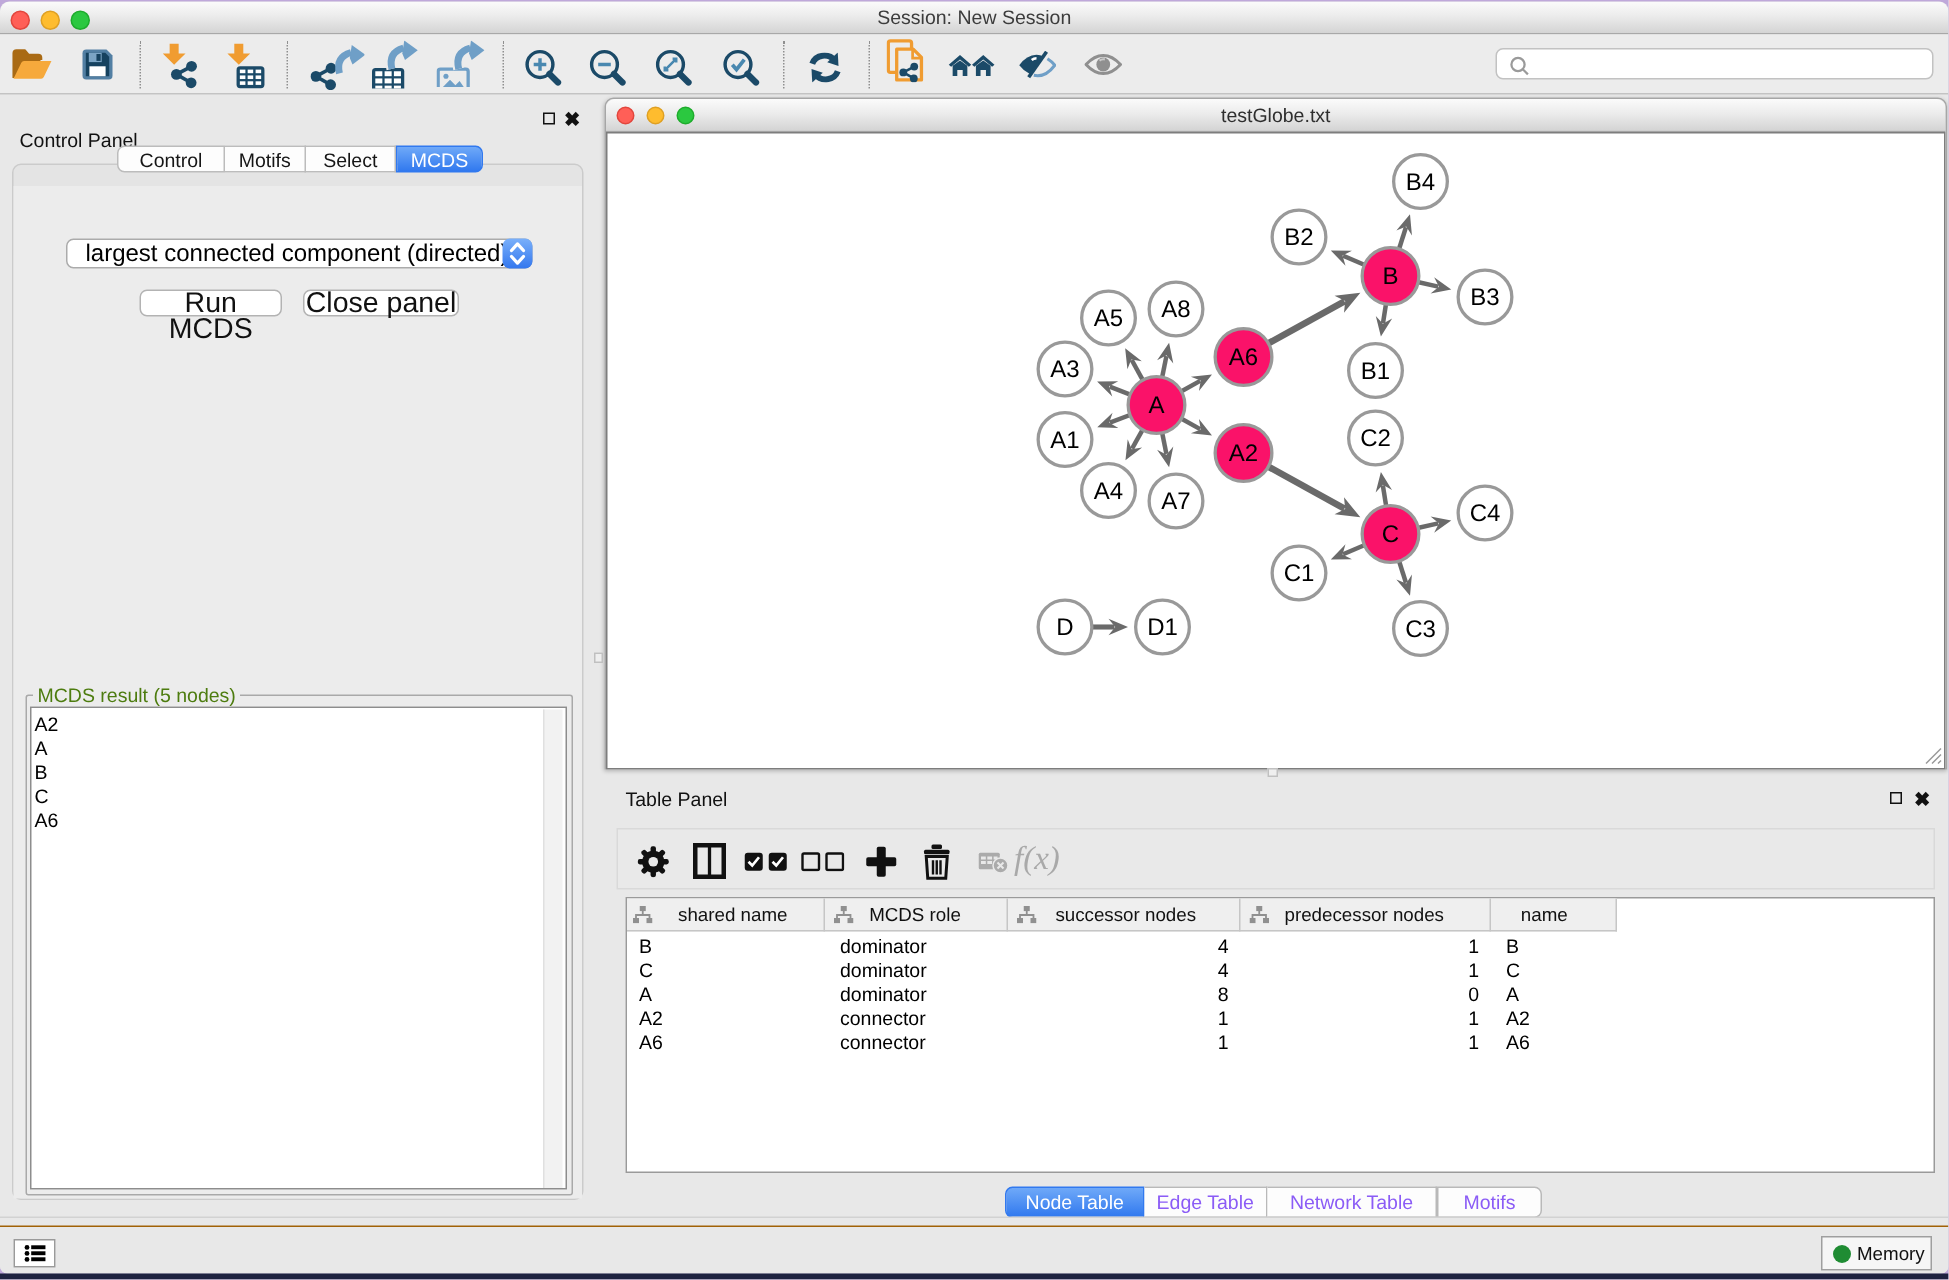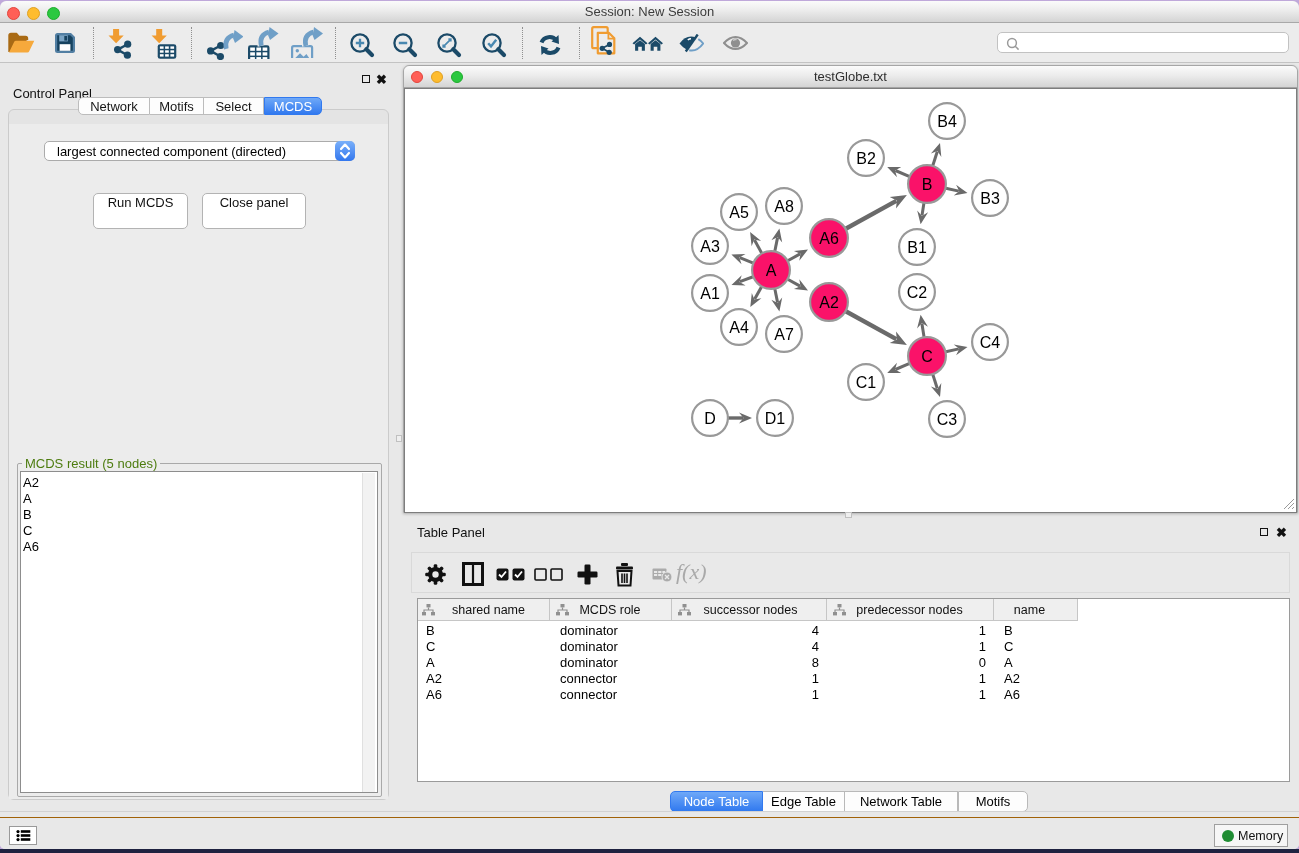--- a/index.html
+++ b/index.html
@@ -11,23 +11,23 @@
 .sep{position:absolute;top:4px;height:32px;width:0;border-left:1px dotted #8f8f8f}
 #searchbox{position:absolute;left:997px;top:9px;width:292px;height:21px;background:#fff;border:1px solid #c2c2c2;border-radius:5px}
 .ticon{position:absolute;top:4px}
 
 #cp-title{position:absolute;left:13px;top:85px;font-size:13px;color:#111}
 #cp-content{position:absolute;left:8px;top:108px;width:381px;height:691px;border:1px solid #cbcbcb;border-radius:6px;background:#e4e4e4}
 #cp-inner{position:absolute;left:9px;top:123px;width:379px;height:675px;background:#ececec}
 .tab{position:absolute;top:96px;height:18px;background:#fdfdfd;border:1px solid #bcbcbc;font-size:13px;color:#161616;text-align:center;line-height:17px}
 .tabsel{background:linear-gradient(#6fa9f8,#3179ef);color:#fff;border-color:#3179ef}
 #optlabel{position:absolute;left:8px;top:135px;width:383px;text-align:center;font-size:13px;color:#111}
-#dropdown{position:absolute;left:44px;top:140px;width:311px;height:20px;background:#fff;border:1px solid #ababab;border-radius:5px;font-size:13px;color:#000;line-height:19px;padding-left:12px}
+#dropdown{position:absolute;left:44px;top:158px;width:311px;height:20px;background:#fff;border:1px solid #ababab;border-radius:5px;font-size:16px;color:#000;line-height:19px;padding-left:12px}
 #stepper{position:absolute;right:-1px;top:-1px;width:20px;height:20px;border-radius:5px;background:linear-gradient(#7ab0fa,#3377ee)}
-.btn{position:absolute;top:192px;height:36px;background:#fff;border:1px solid #b3b3b3;border-radius:5px;font-size:13px;color:#111;text-align:center;line-height:17px}
+.btn{position:absolute;top:192px;height:18px;background:#fff;border:1px solid #b3b3b3;border-radius:5px;font-size:19px;color:#111;text-align:center;line-height:17px}
 #groupbox{position:absolute;left:17px;top:462px;width:365px;height:334px;border:1px solid #a9a9a9;border-radius:2px}
 #grouplabel{position:absolute;left:22px;top:455px;background:#ececec;padding:0 3px;font-size:13px;color:#4d7c0f}
 #mcdslist{position:absolute;left:20px;top:470px;width:358px;height:322px;background:#fff;border:1px solid #8d8d8d;font-size:13px;color:#000;line-height:16px;padding:3px 0 0 2px}
 #mscroll{position:absolute;right:2px;top:1px;width:13px;height:319px;background:#f2f2f2;border-left:1px solid #e0e0e0}
 
 #hairline{position:absolute;left:0;top:810px;width:1299px;height:1px;background:#d2d2d2}
 #statusbar{position:absolute;left:0;top:816px;width:1299px;height:33px;background:#e8e8e8;border-top:1px solid #a16207}
 #listbtn{position:absolute;left:9px;top:8px;width:28px;height:19px;border:1px solid #9a9a9a;background:#fff}
 #memory{position:absolute;left:1214px;top:6px;width:74px;height:23px;background:#f6f6f6;border:1px solid #9f9f9f;font-size:12.5px;color:#111;line-height:22px;padding-left:23px}
 #memdot{position:absolute;left:7px;top:5px;width:12px;height:12px;border-radius:50%;background:#1f8c33}
@@ -38,21 +38,21 @@
 #nettitle{position:absolute;left:0;top:0;width:100%;height:22px;background:linear-gradient(#fbfbfb,#ececec 45%,#d4d4d4);border-bottom:1px solid #a4a4a4;border-radius:6px 6px 0 0}
 #nettext{position:absolute;top:0;width:100%;text-align:center;font-size:13px;line-height:21px;color:#2e2e2e}
 
 #tp-title{position:absolute;left:417px;top:524px;font-size:13px;color:#111}
 #tp-toolbar{position:absolute;left:411px;top:551px;width:879px;height:41px;border:1px solid #d9d9d9;background:#e9e9e9}
 #tablebox{position:absolute;left:417px;top:597px;width:873px;height:184px;background:#fff;border:1px solid #9a9a9a}
 #thead{position:absolute;left:0;top:0;width:660px;height:22px;background:#efefef;border-bottom:1px solid #c6c6c6}
 .hsep{position:absolute;top:0;height:22px;width:0;border-left:1px solid #c6c6c6}
 .hlabel{position:absolute;top:0;font-size:12.5px;color:#111;line-height:22px;text-align:center}
 .cell{position:absolute;font-size:13px;color:#000;line-height:16px}
-.tabb{position:absolute;top:790px;height:21px;background:#fdfdfd;border:1px solid #b9b9b9;font-size:13px;color:#000000;text-align:center;line-height:20px}
+.tabb{position:absolute;top:790px;height:21px;background:#fdfdfd;border:1px solid #b9b9b9;font-size:13px;color:#8b5cf6;text-align:center;line-height:20px}
 .tabbsel{background:linear-gradient(#6fa9f8,#3179ef);color:#fff;border-color:#3179ef}
 .floatico{position:absolute;width:8px;height:8px;border:1.5px solid #111}
 .closeico{position:absolute;font-size:13px;font-weight:bold;color:#111;line-height:10px}
 .grip{position:absolute;background:#efefef;border:1px solid #c0c0c0}
 </style></head>
 <body>
 <div id="win">
   <div id="titlebar">
     <div class="light" style="left:7px;background:#ff5f57;border:1px solid #e2463d"></div>
     <div class="light" style="left:27px;background:#febc2e;border:1px solid #dfa023"></div>
@@ -192,21 +192,21 @@
           <line x1="9.2" y1="9.2" x2="12.6" y2="12.6" stroke="#9a9a9a" stroke-width="1.5"></line>
         </svg>
       </div>
   </div>
 
   <div id="cp-title">Control Panel</div>
   <div class="floatico" style="left:362px;top:74px"></div>
   <div class="closeico" style="left:376px;top:74px">✖</div>
   <div id="cp-content"></div>
   <div id="cp-inner"></div>
-  <div class="tab" style="left:78px;width:72px;border-radius:5px 0 0 5px">Network</div>
+  <div class="tab" style="left:78px;width:72px;border-radius:5px 0 0 5px">Control</div>
   <div class="tab" style="left:150px;width:54px;border-left:none">Motifs</div>
   <div class="tab" style="left:204px;width:60px;border-left:none">Select</div>
   <div class="tab tabsel" style="left:264px;width:58px;border-radius:0 5px 5px 0">MCDS</div>
   <div id="dropdown">largest connected component (directed)
     <div id="stepper"><svg width="20" height="20">
           <path d="M6 8 L10 3.6 L14 8" fill="none" stroke="#fff" stroke-width="2.2" stroke-linecap="round" stroke-linejoin="round"></path>
           <path d="M6 12 L10 16.4 L14 12" fill="none" stroke="#fff" stroke-width="2.2" stroke-linecap="round" stroke-linejoin="round"></path>
         </svg></div>
   </div>
   <div class="btn" style="left:93px;width:95px">Run MCDS</div>

